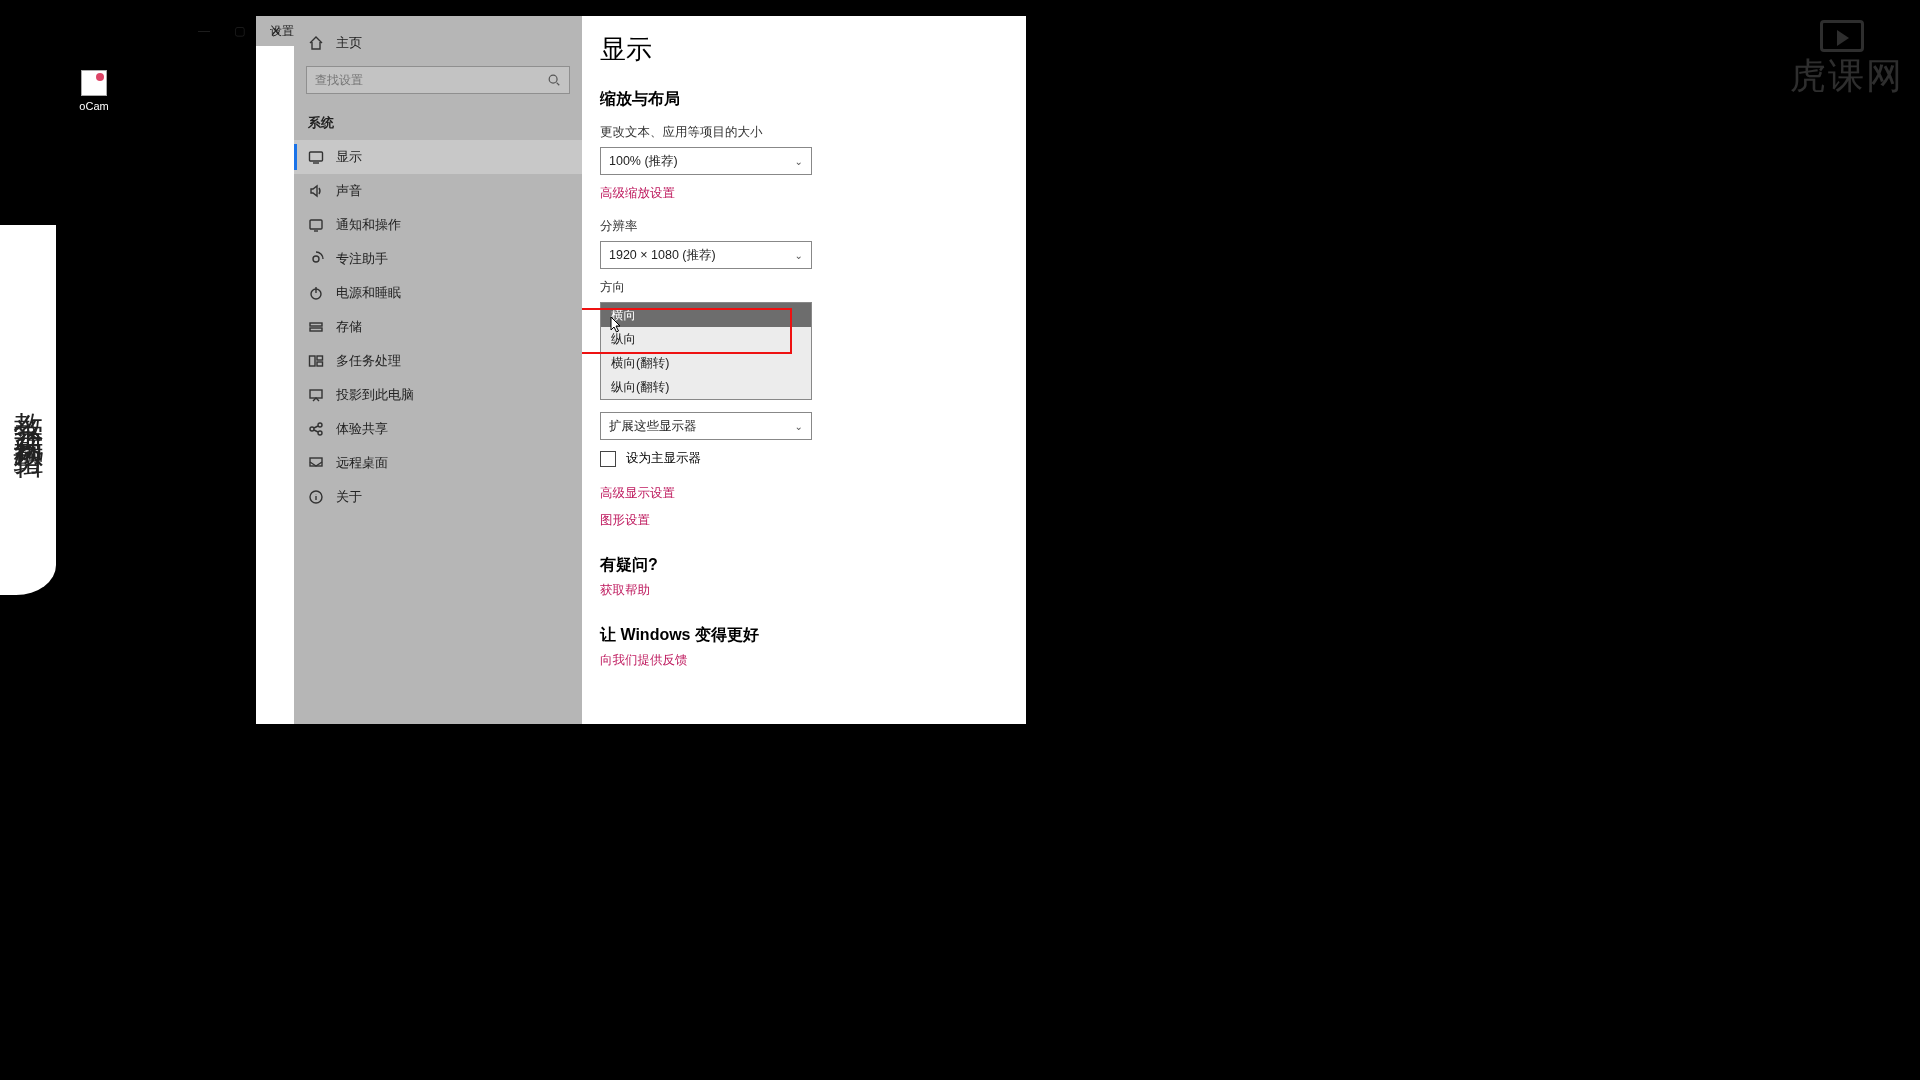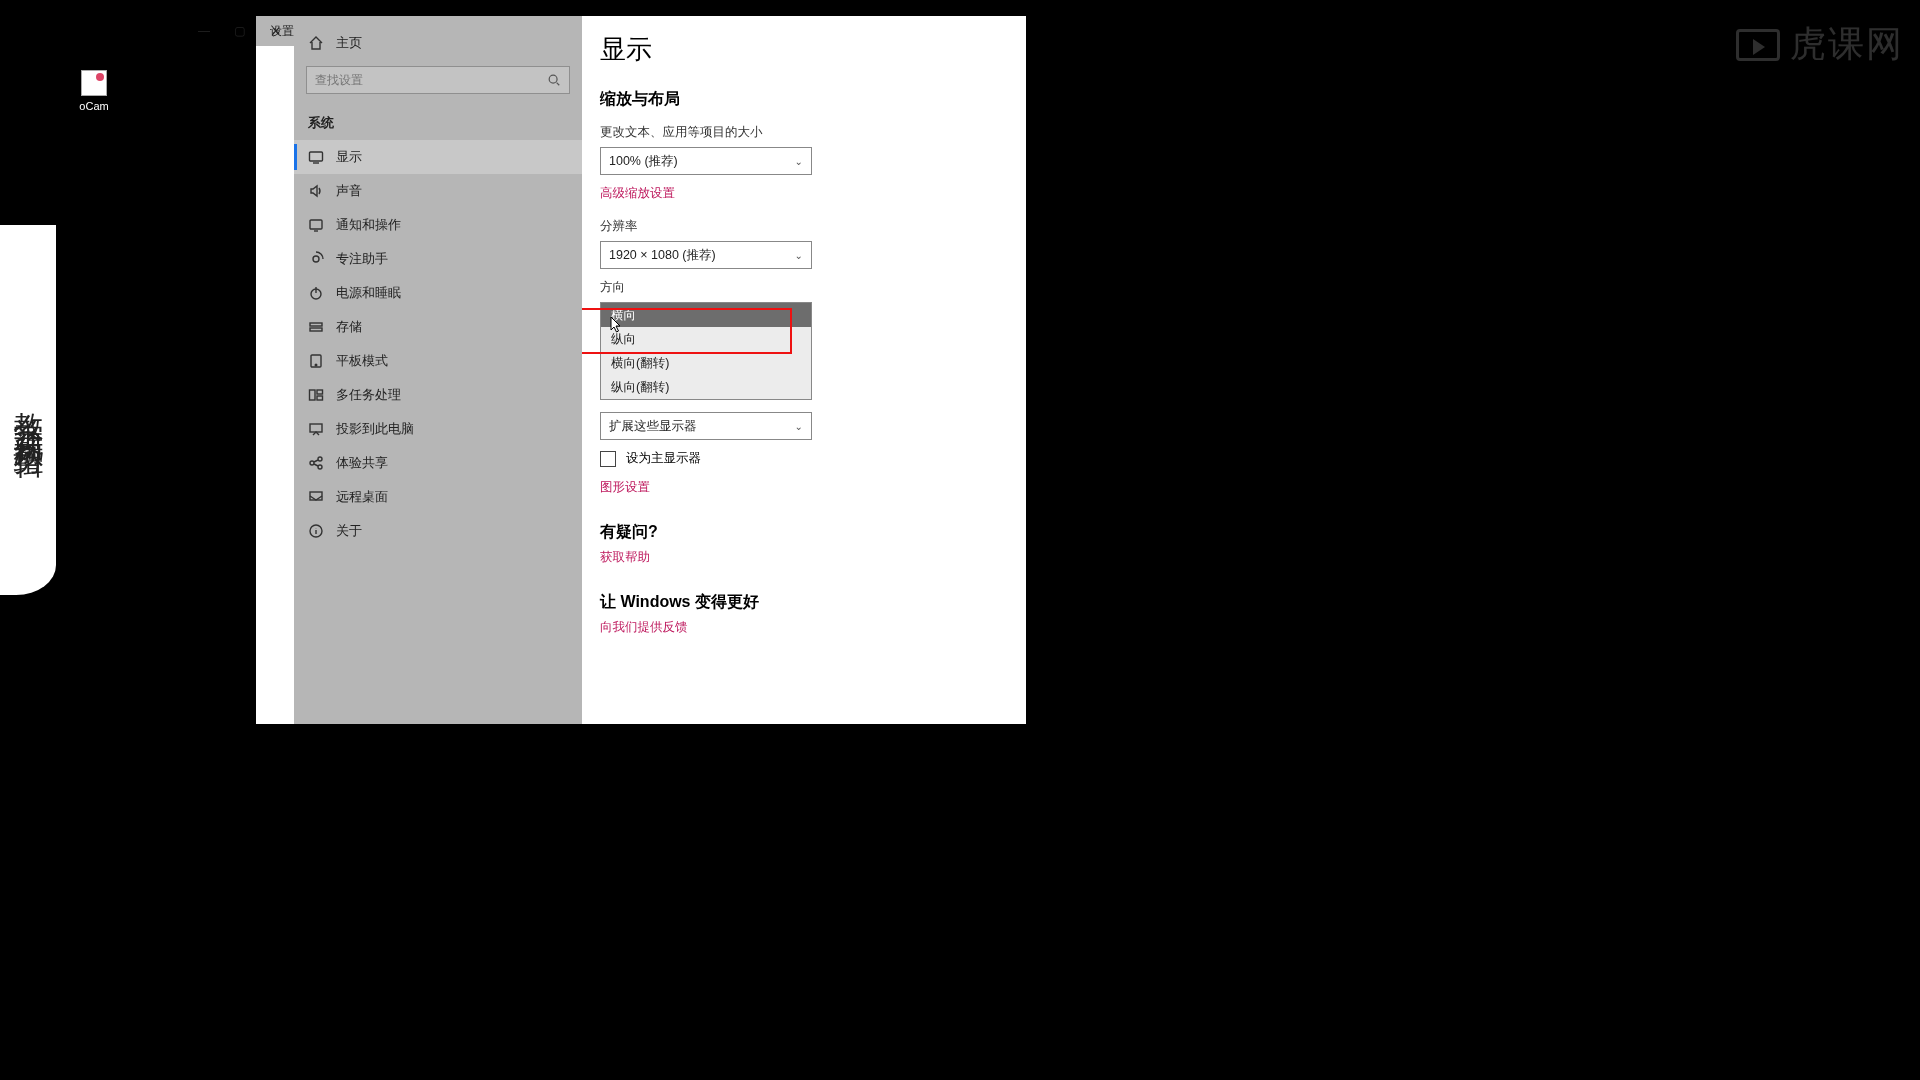--- a/index.html
+++ b/index.html
@@ -54,20 +54,21 @@
 
   
   .watermark {
     position: absolute;
     right: 16px; top: 20px;
     display: flex; align-items: center;
     color: rgba(255,255,255,0.18);
     font-size: 36px;
     letter-spacing: 2px;
     font-weight: 500;
+    flex-direction: column;
   }
   .watermark .wm-icon {
     width: 44px; height: 32px;
     border: 3px solid rgba(255,255,255,0.18);
     border-radius: 4px;
     margin-right: 10px;
     position: relative;
   }
   .watermark .wm-icon::after{
     content:"";
@@ -323,29 +324,20 @@
         <span>电源和睡眠</span>
       </div>
       <div class="side-row">
         <span class="side-ic">
             <svg viewBox="0 0 16 16">
               <rect x="2" y="4" width="12" height="3"></rect>
               <rect x="2" y="9" width="12" height="3"></rect>
             </svg>
           </span>
         <span>存储</span>
-      </div>
-      <div class="side-row">
-        <span class="side-ic">
-            <svg viewBox="0 0 16 16">
-              <rect x="3" y="2" width="10" height="12" rx="1"></rect>
-              <circle cx="8" cy="12" r="0.8" fill="#333"></circle>
-            </svg>
-          </span>
-        <span>平板模式</span>
       </div>
       <div class="side-row">
         <span class="side-ic">
             <svg viewBox="0 0 16 16">
               <rect x="1.5" y="3" width="5.5" height="10"></rect>
               <rect x="9" y="3" width="5.5" height="4"></rect>
               <rect x="9" y="9" width="5.5" height="4"></rect>
             </svg>
           </span>
         <span>多任务处理</span>
@@ -433,20 +425,21 @@
       <div class="select" style="margin-top:6px">
         <span>扩展这些显示器</span>
         <span class="chev">⌄</span>
       </div>
 
       <div class="checkbox-row">
         <span class="cb"></span>
         <span>设为主显示器</span>
       </div>
 
+      <div class="link mono" style="margin-top:18px">高级显示设置</div>
       <div class="link mono">图形设置</div>
 
       <h3 class="qa">有疑问?</h3>
       <div class="link mono" style="margin-top:2px">获取帮助</div>
 
       <h3 class="qa">让 Windows 变得更好</h3>
       <div class="link mono" style="margin-top:2px">向我们提供反馈</div>
 
       <div class="red-box" style="left:-36px; top:292px; width:246px; height:46px;"></div>
 

